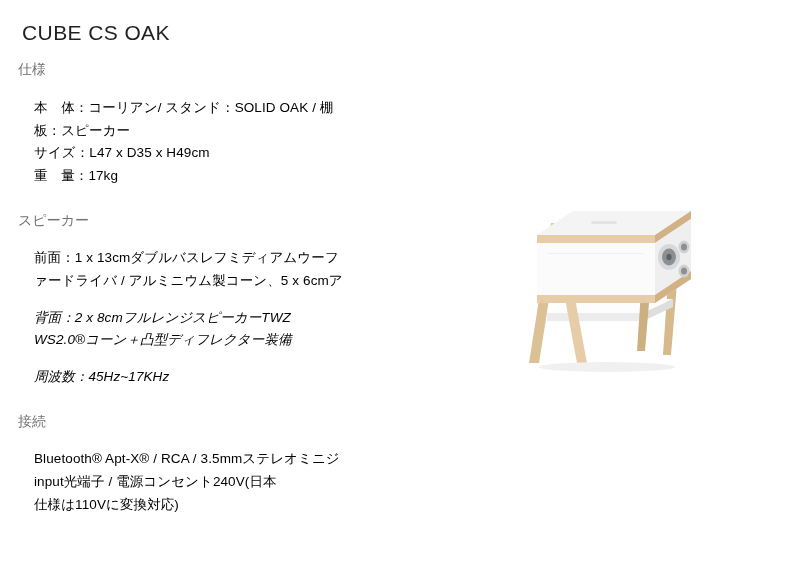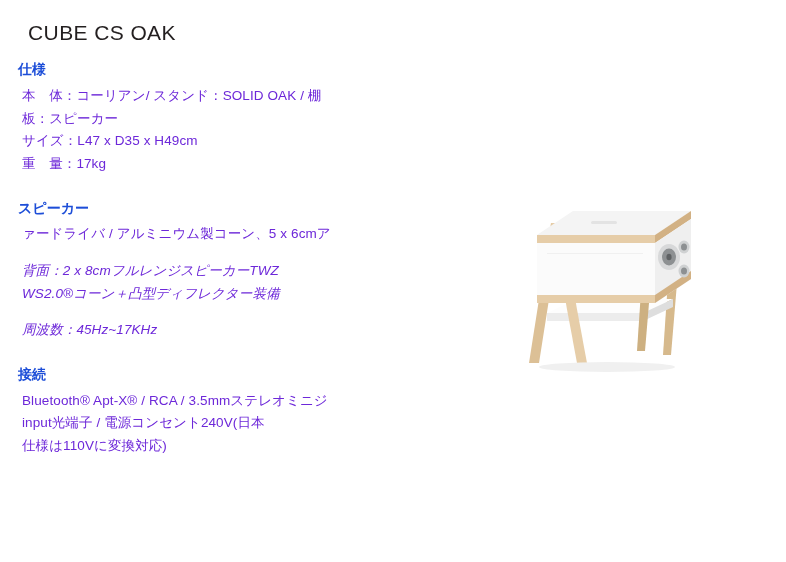--- a/index.html
+++ b/index.html
@@ -25,38 +25,38 @@
     position: absolute;
     left: 18px;
     top: 20px;
     width: 380px;
   }
   .product-title {
     font-size: 21px;
     font-weight: normal;
     letter-spacing: 0.4px;
     color: #231f20;
-    margin: 0 0 14px 10px;
+    margin: 0 0 14px 4px;
     line-height: 1.2;
   }
   .section {
     margin-bottom: 16px;
   }
   .section-heading {
     font-size: 14px;
-    font-weight: bold;
-    color: #1d4ed8;
+    font-weight: normal;
+    color: #737373;
     margin: 0 0 4px 0;
     line-height: 1.55;
   }
   .section-body {
     font-size: 13.5px;
     line-height: 1.68;
-    color: #6d28d9;
-    margin: 4px;
+    color: #000000;
+    margin: 16px;
     letter-spacing: 0.1px;
   }
   .section-body .para {
     margin: 0 0 0 0;
   }
   .section-body .para + .para {
     margin-top: 14px;
     font-style: italic;
   }
   .spacer-sm { height: 6px; }
@@ -89,20 +89,21 @@
         <div>重　量：17kg</div>
       </div>
     </div>
 
     <div class="spacer-sm"></div>
 
     <div class="section">
       <div class="section-heading">スピーカー</div>
       <div class="section-body">
         <div class="para">
+          <div>前面：1 x 13cmダブルバスレフミディアムウーフ</div>
           <div>ァードライバ / アルミニウム製コーン、5 x 6cmア</div>
         </div>
         <div class="para">
           <div>背面：2 x 8cmフルレンジスピーカーTWZ</div>
           <div>WS2.0®コーン＋凸型ディフレクター装備</div>
         </div>
         <div class="para">
           <div>周波数：45Hz~17KHz</div>
         </div>
       </div>

